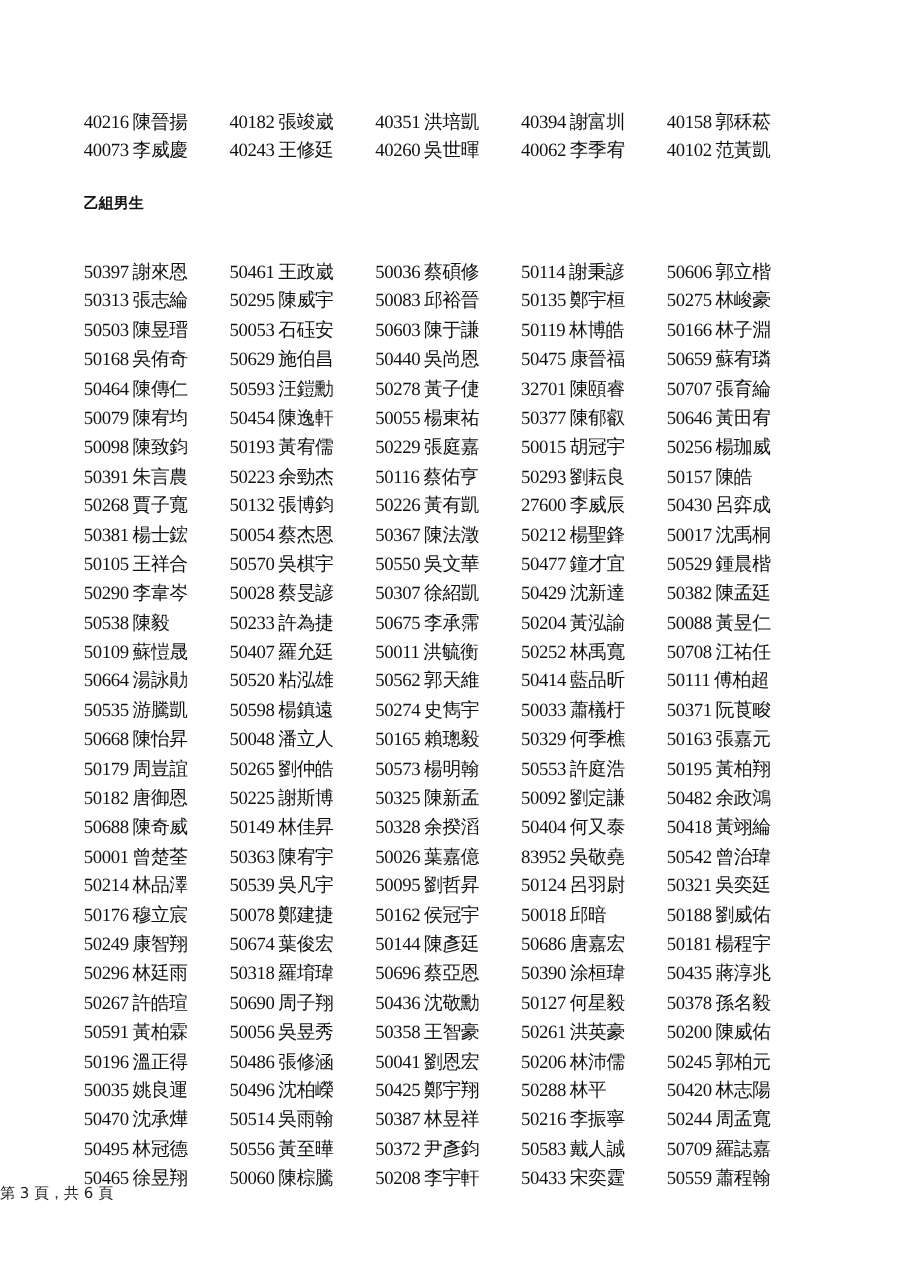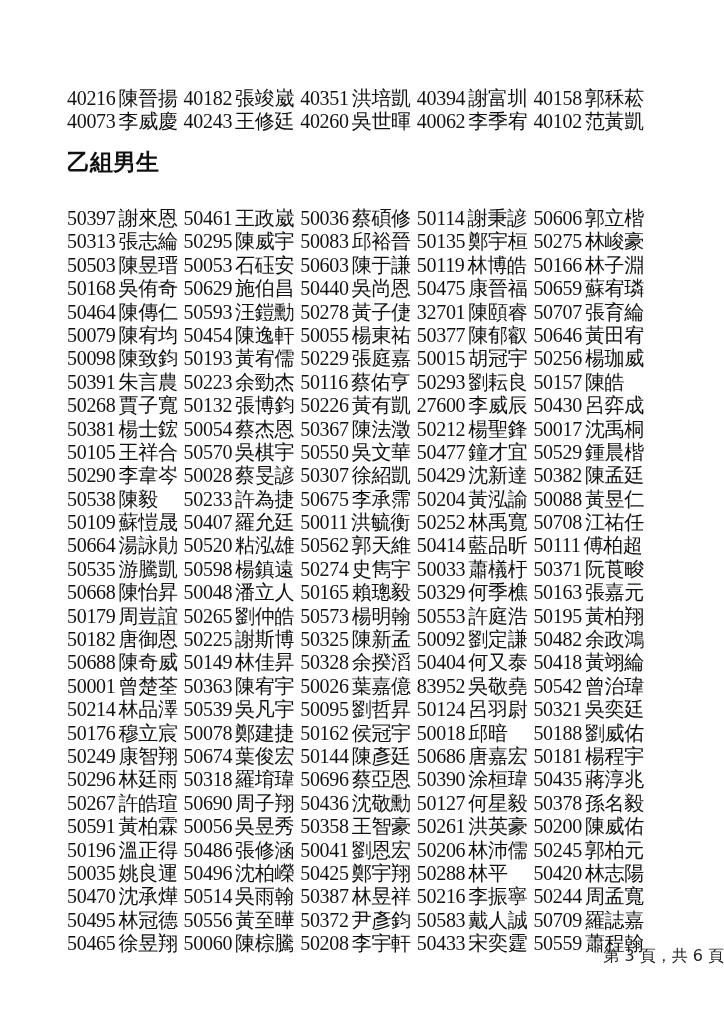--- a/index.html
+++ b/index.html
@@ -1,27 +1,27 @@
 <!DOCTYPE html>
 <html><head>
 <meta charset="utf-8">
 <style>
   html, body { margin:0; padding:0; background:#ffffff; }
   body { width:724px; height:1024px; position:relative; overflow:hidden;
          font-family: "Liberation Serif", "DejaVu Serif", serif; color:#111; }
   .grid { position:absolute; left:67px; }
-  .row { display:flex; height:23.4px; line-height:23.4px; font-size:20px; white-space:nowrap; }
+  .row { display:flex; height:23.4px; line-height:23.4px; font-size:15px; white-space:nowrap; }
   .cell { width:116.6px; letter-spacing:-0.3px; }
   .cell .id { margin-right:3px; }
   #top-grid { top:87px; }
-  .heading { position:absolute; left:67px; top:150px; font-size:23px; font-weight:bold;
+  .heading { position:absolute; left:67px; top:150px; font-size:12px; font-weight:bold;
              font-family: "DejaVu Sans", "Liberation Sans", sans-serif; line-height:24px; }
   #group-grid { top:175px;margin-top:32px; }
-  .footer { position:absolute; top:946px; left:0; width:724px; text-align:right;
-            font-size:16px; font-family: "DejaVu Sans", "Liberation Sans", sans-serif; color:#222; }
+  .footer { position:absolute; top:946px; left:0; width:724px; text-align:left;
+            font-size:12px; font-family: "DejaVu Sans", "Liberation Sans", sans-serif; color:#222; }
 </style>
 </head>
 <body>
 
 <div id="top-grid" class="grid">
     <div class="row">
       <div class="cell"><span class="id">40216</span><span>陳晉揚</span></div>
       <div class="cell"><span class="id">40182</span><span>張竣崴</span></div>
       <div class="cell"><span class="id">40351</span><span>洪培凱</span></div>
       <div class="cell"><span class="id">40394</span><span>謝富圳</span></div>

